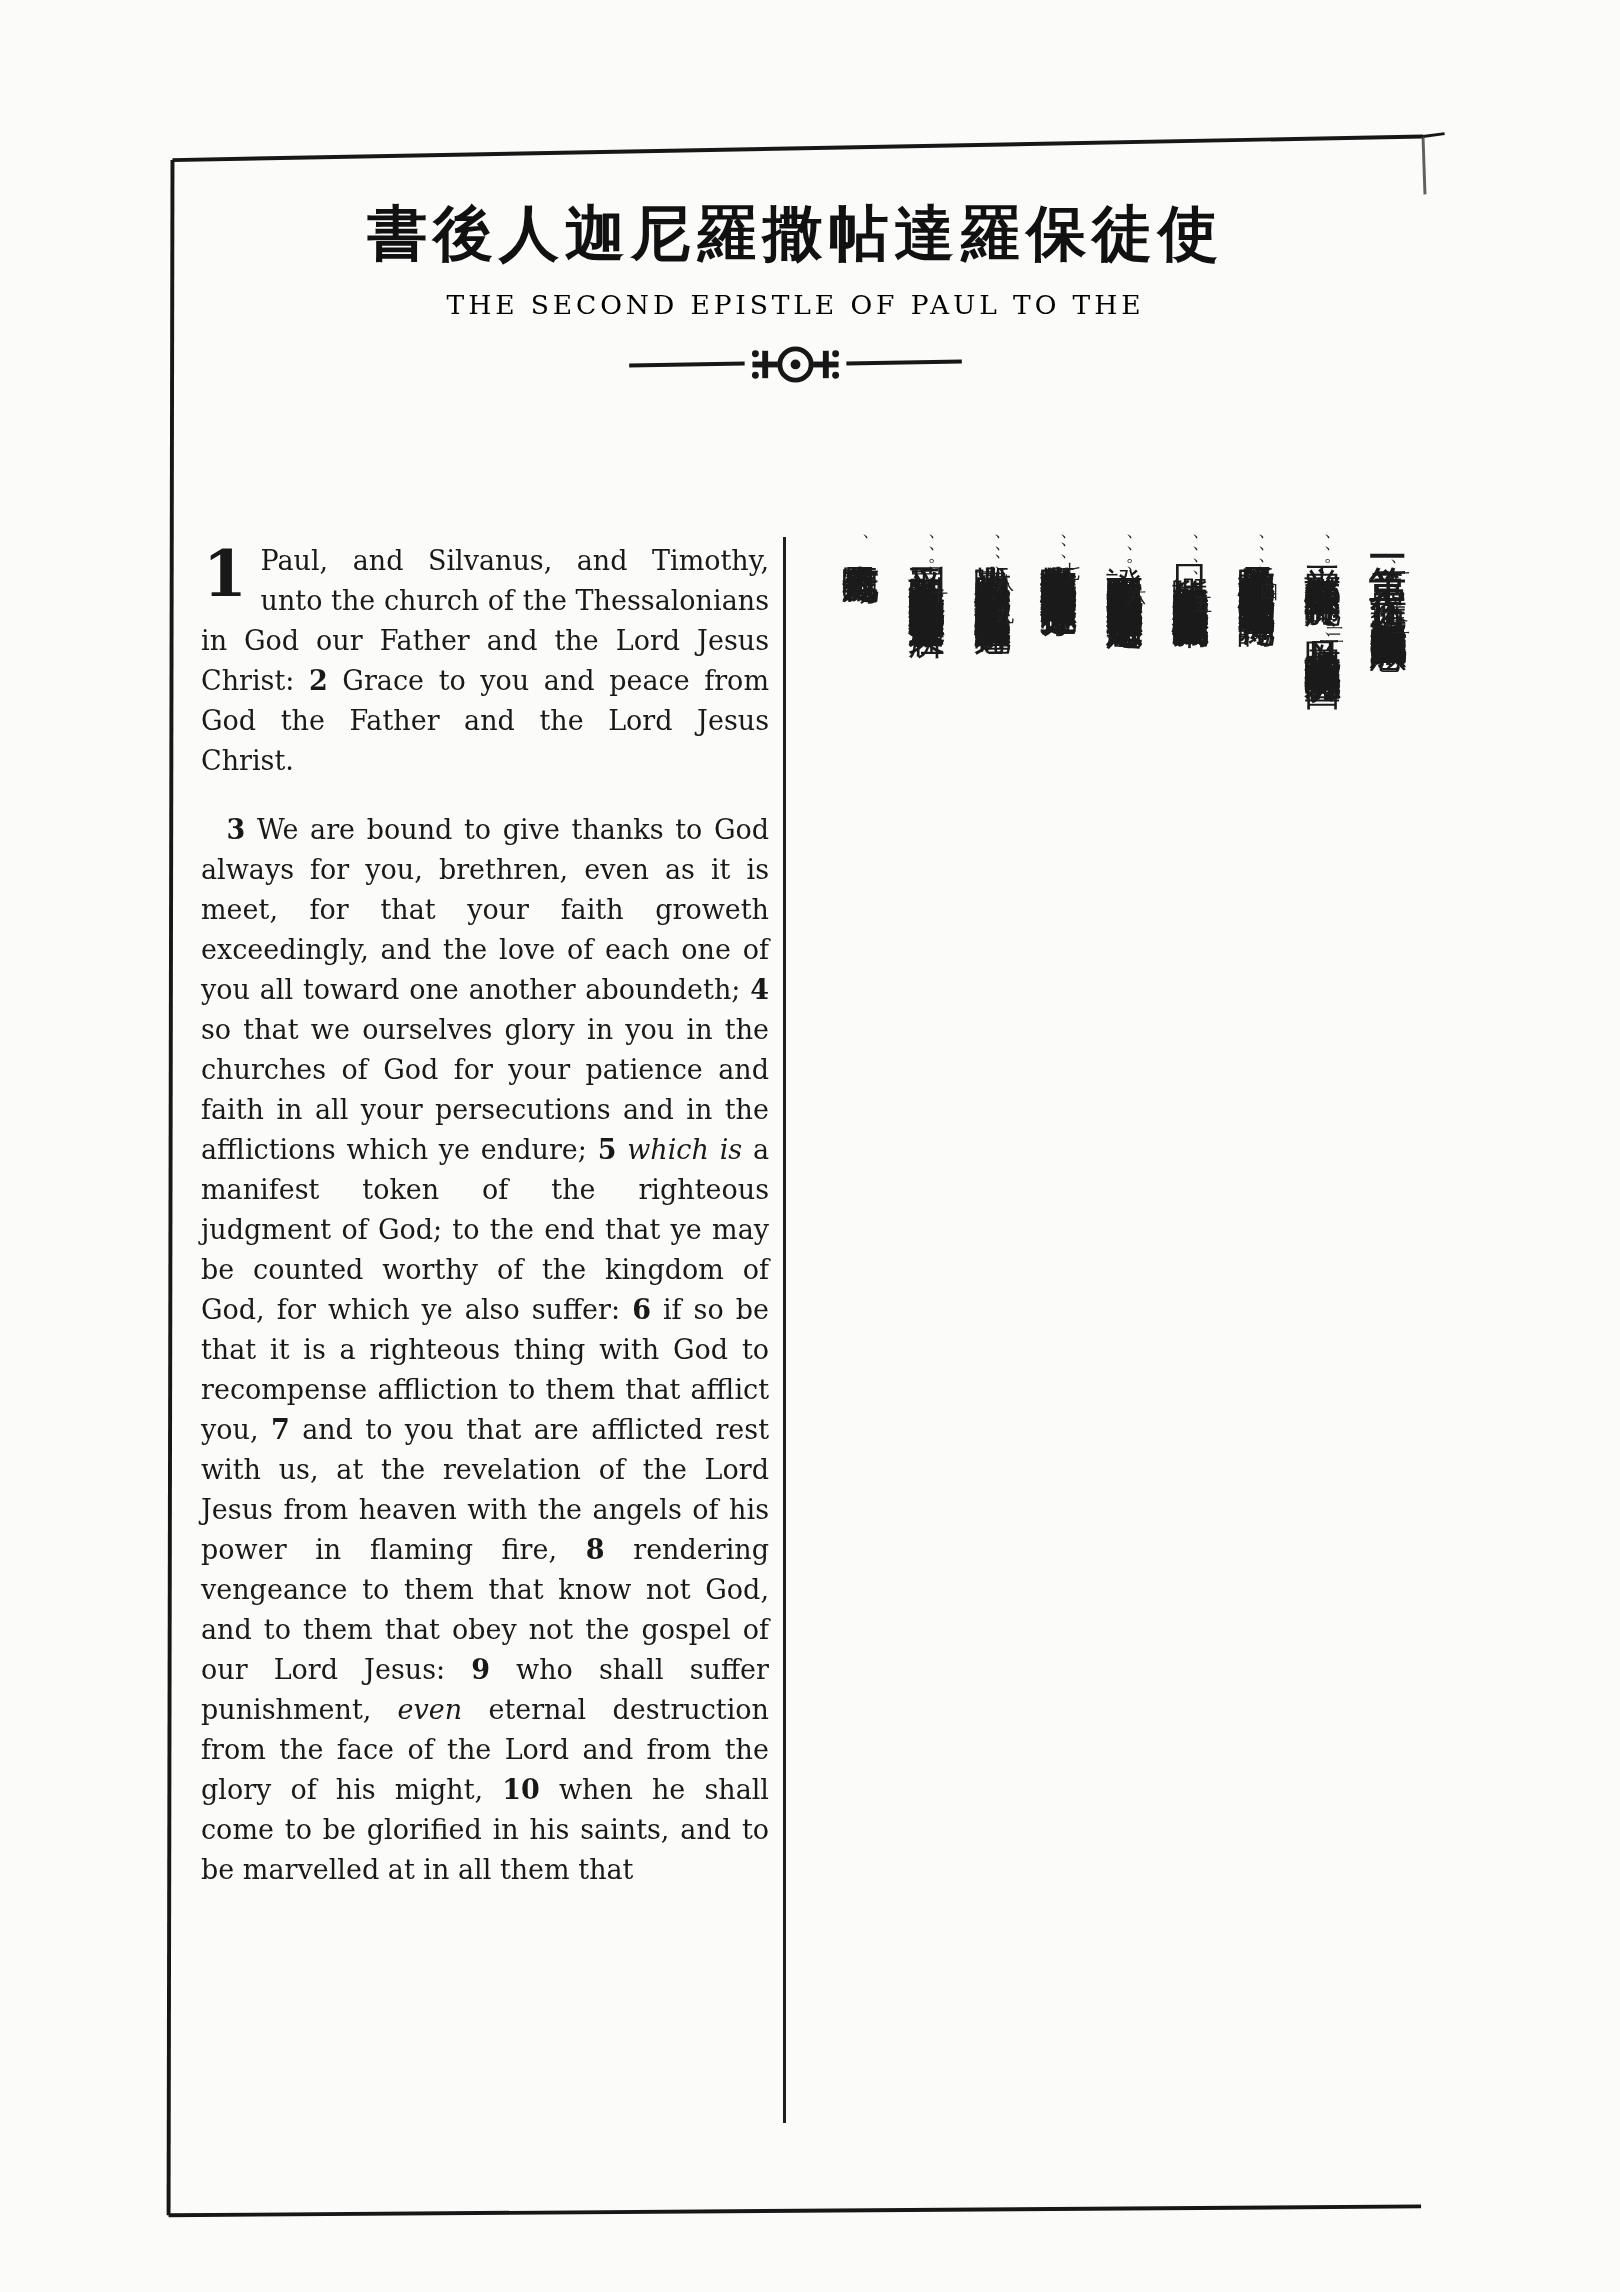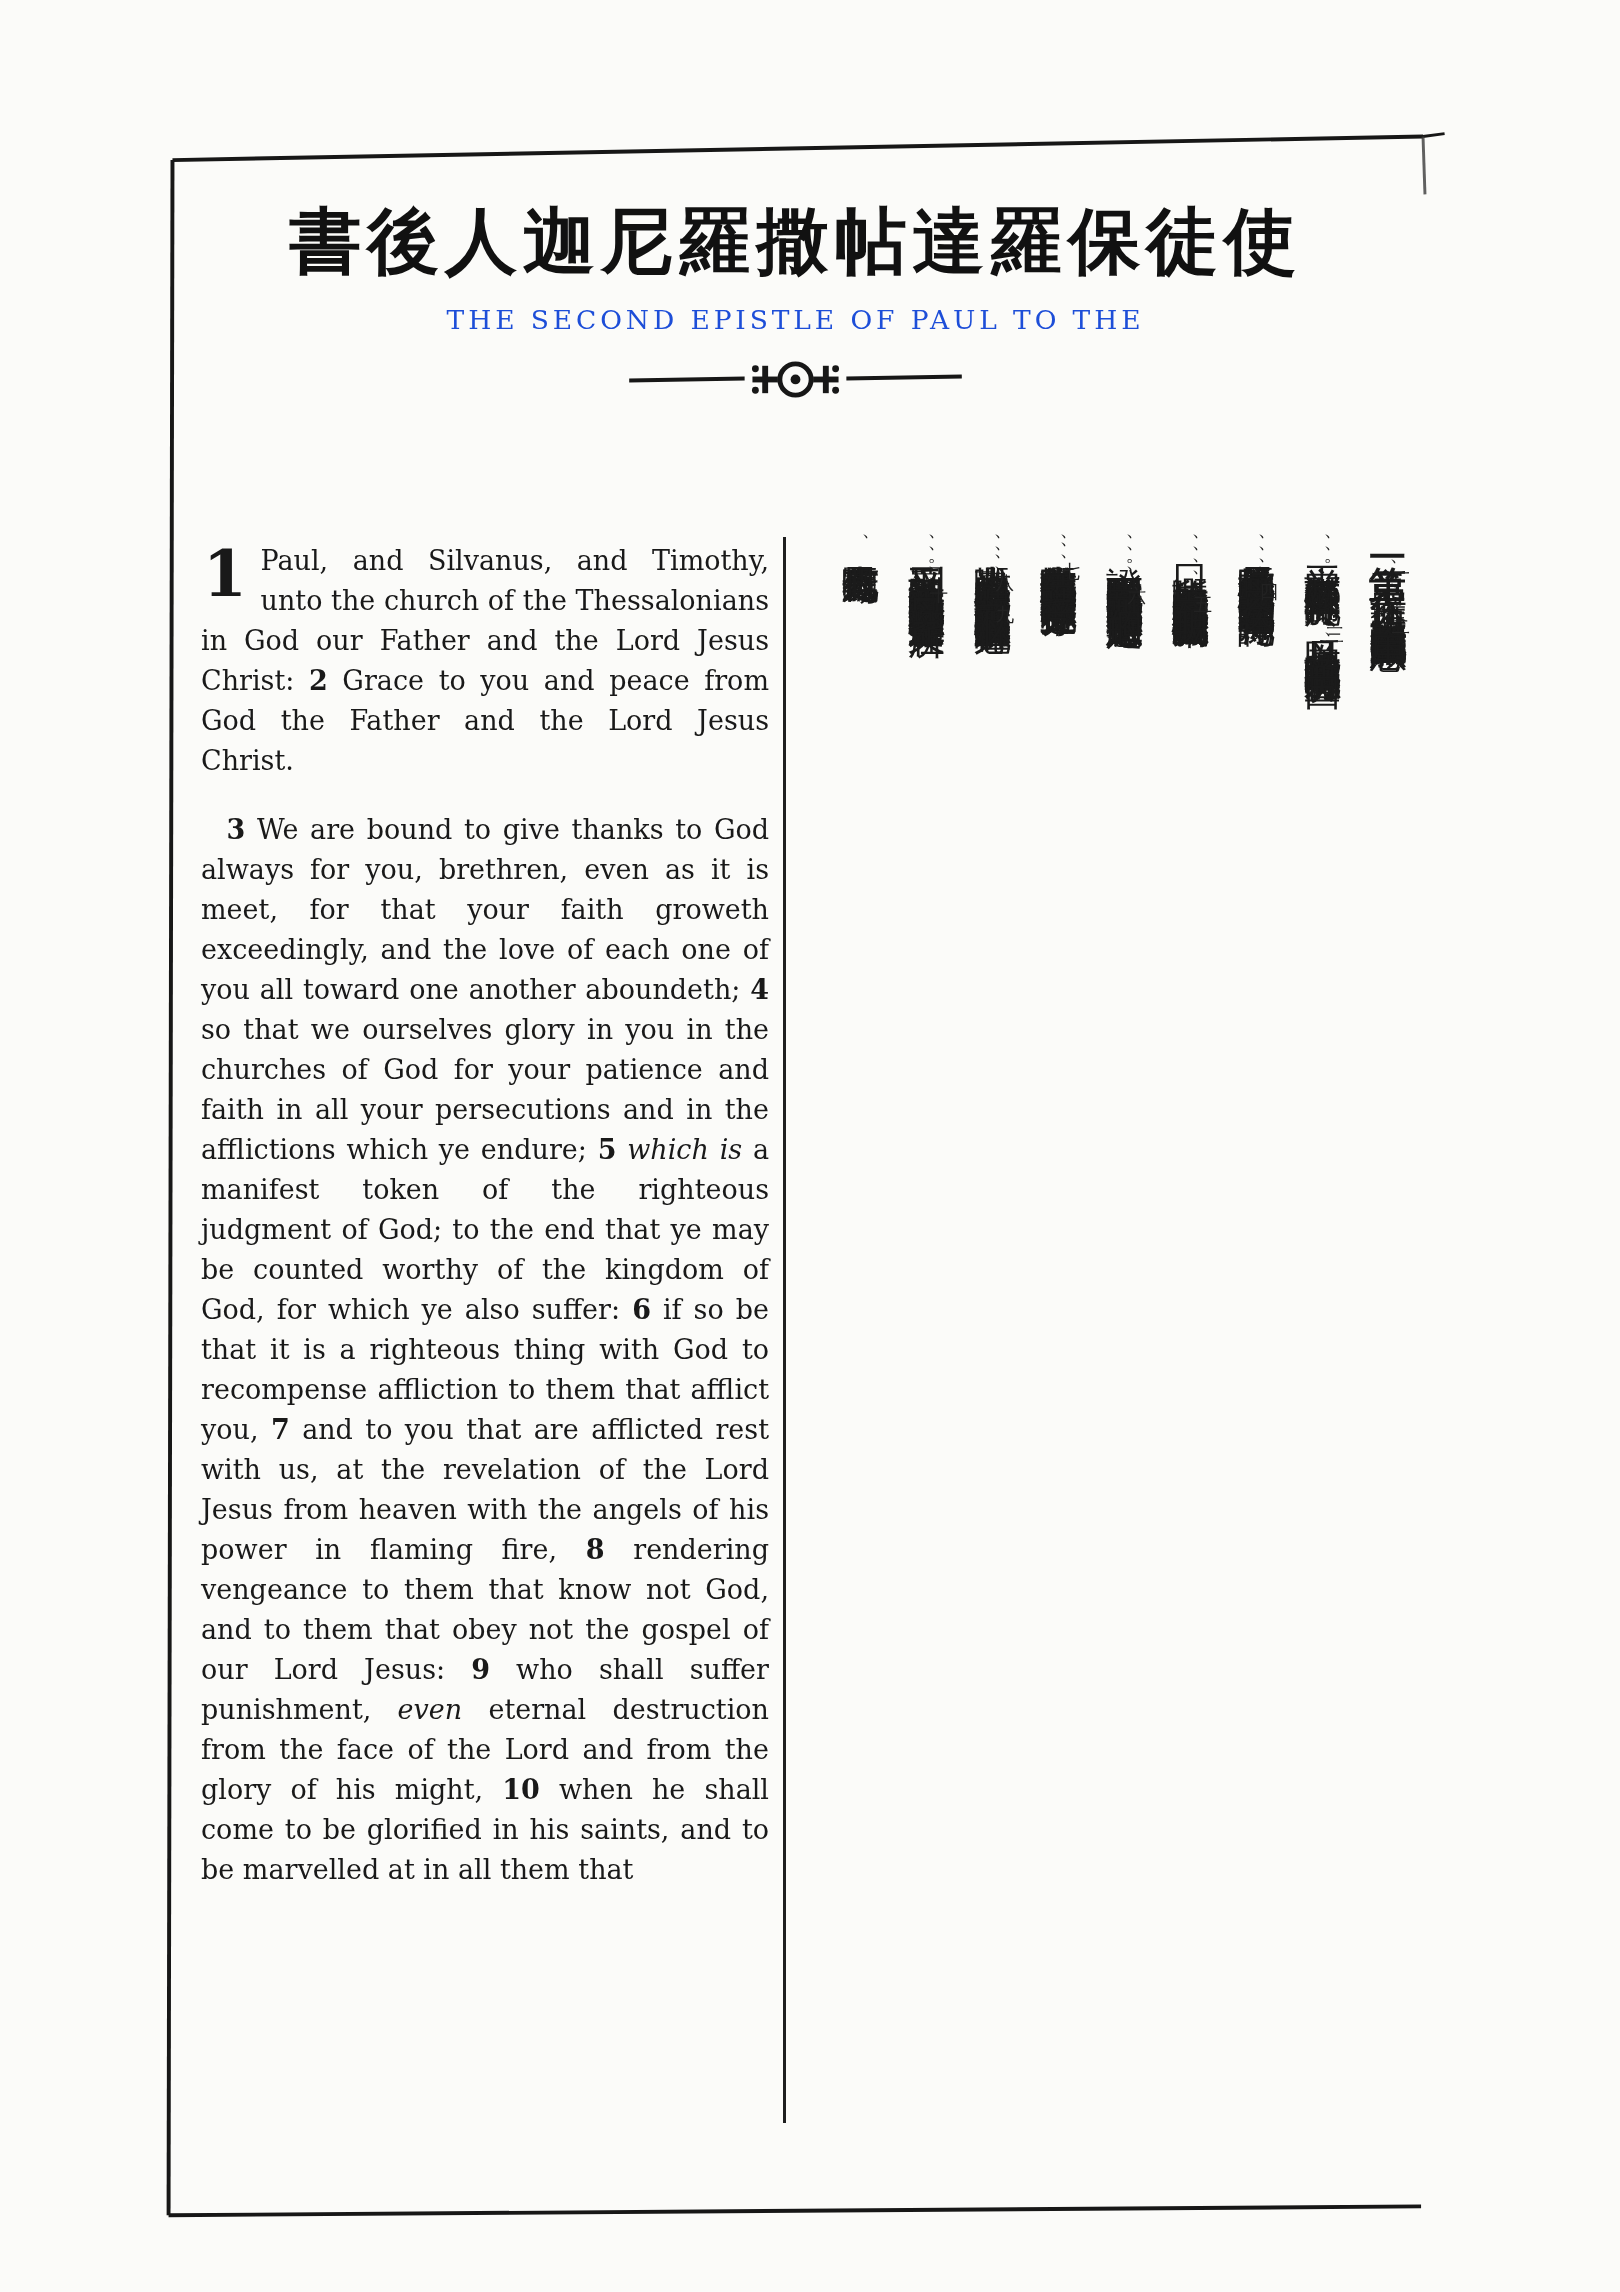--- a/index.html
+++ b/index.html
@@ -5,25 +5,25 @@
   html,body{margin:0;padding:0;}
   body{
     width:1620px;height:2293px;position:relative;overflow:hidden;
     background:#fbfbf9;color:#161616;
     font-family:"DejaVu Serif",serif;
   }
   .frame-svg{position:absolute;left:0;top:0;}
   
   .head-wrap{position:absolute;left:169px;top:0;width:1253px;text-align:center;}
   .cjk-title{
-    margin-top:194px;font-size:72px;font-weight:700;letter-spacing:5.9px;
+    margin-top:194px;font-size:60px;font-weight:700;letter-spacing:5.9px;
     font-family:"DejaVu Serif",serif;color:#111;white-space:nowrap;
   }
   .en-subtitle{
-    margin-top:13.7px;font-size:26.5px;letter-spacing:3.9px;color:#1d4ed8;
+    margin-top:13.7px;font-size:26.5px;letter-spacing:3.9px;color:#000000;
     font-family:"DejaVu Serif",serif;
   }
   .en-title{
     margin-top:9.8px;font-size:55px;letter-spacing:17.6px;color:#151515;
     font-family:"DejaVu Serif",serif;white-space:nowrap;
   }
   .ornament{margin-top:21.6px;height:45px;}
   
   .english-area{
     position:absolute;left:201px;top:541px;width:568px;height:1588px;

